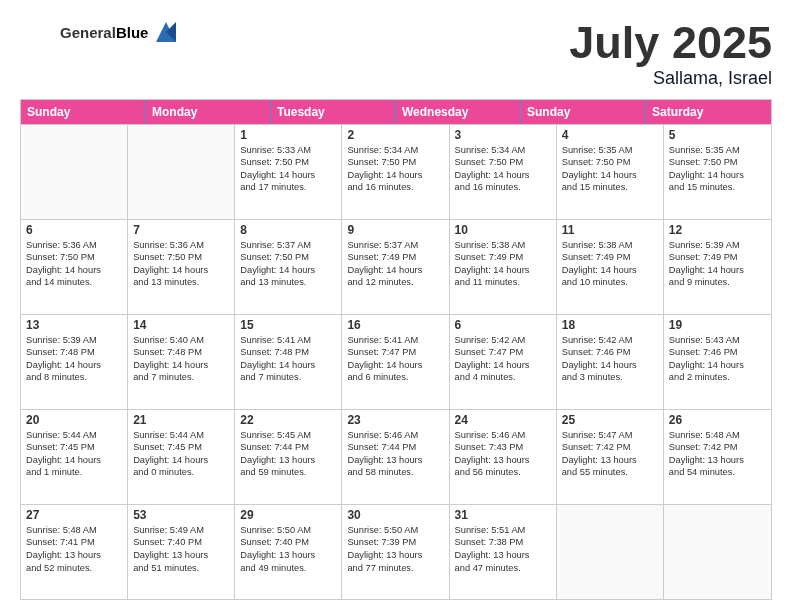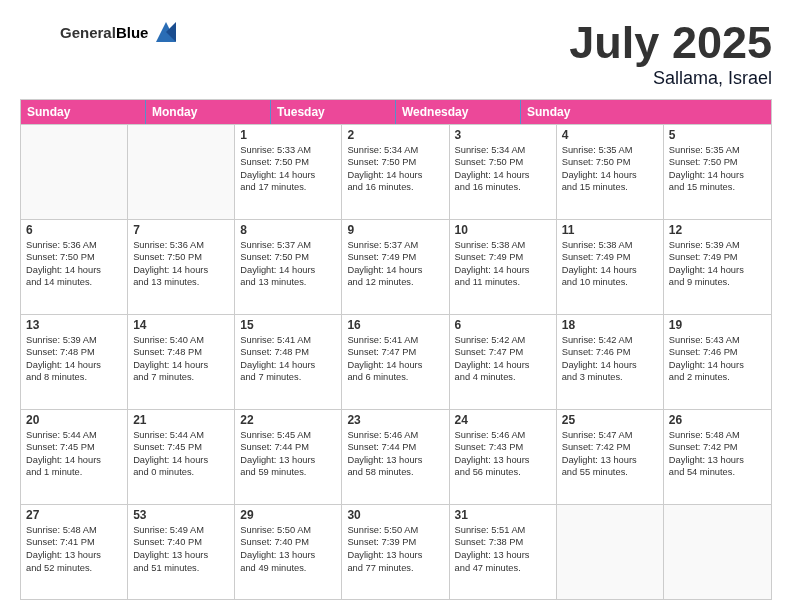--- a/index.html
+++ b/index.html
@@ -138,20 +138,21 @@
     </div>
   </div>
 
   <div class="calendar">
     <div class="cal-header-row">
     <div class="cal-header-cell">Sunday</div>
         <div class="cal-header-cell">Monday</div>
         <div class="cal-header-cell">Tuesday</div>
         <div class="cal-header-cell">Wednesday</div>
         <div class="cal-header-cell">Sunday</div>
+        <div class="cal-header-cell">Saturday</div>
       </div>
     <div class="cal-body">
     <div class="cal-row">
           <div class="cal-cell empty"></div>
           <div class="cal-cell empty"></div>
           <div class="cal-cell">
             <span class="day-num">1</span>
             <span class="cell-line">Sunrise: 5:33 AM</span>
             <span class="cell-line">Sunset: 7:50 PM</span>
             <span class="cell-line">Daylight: 14 hours</span>

